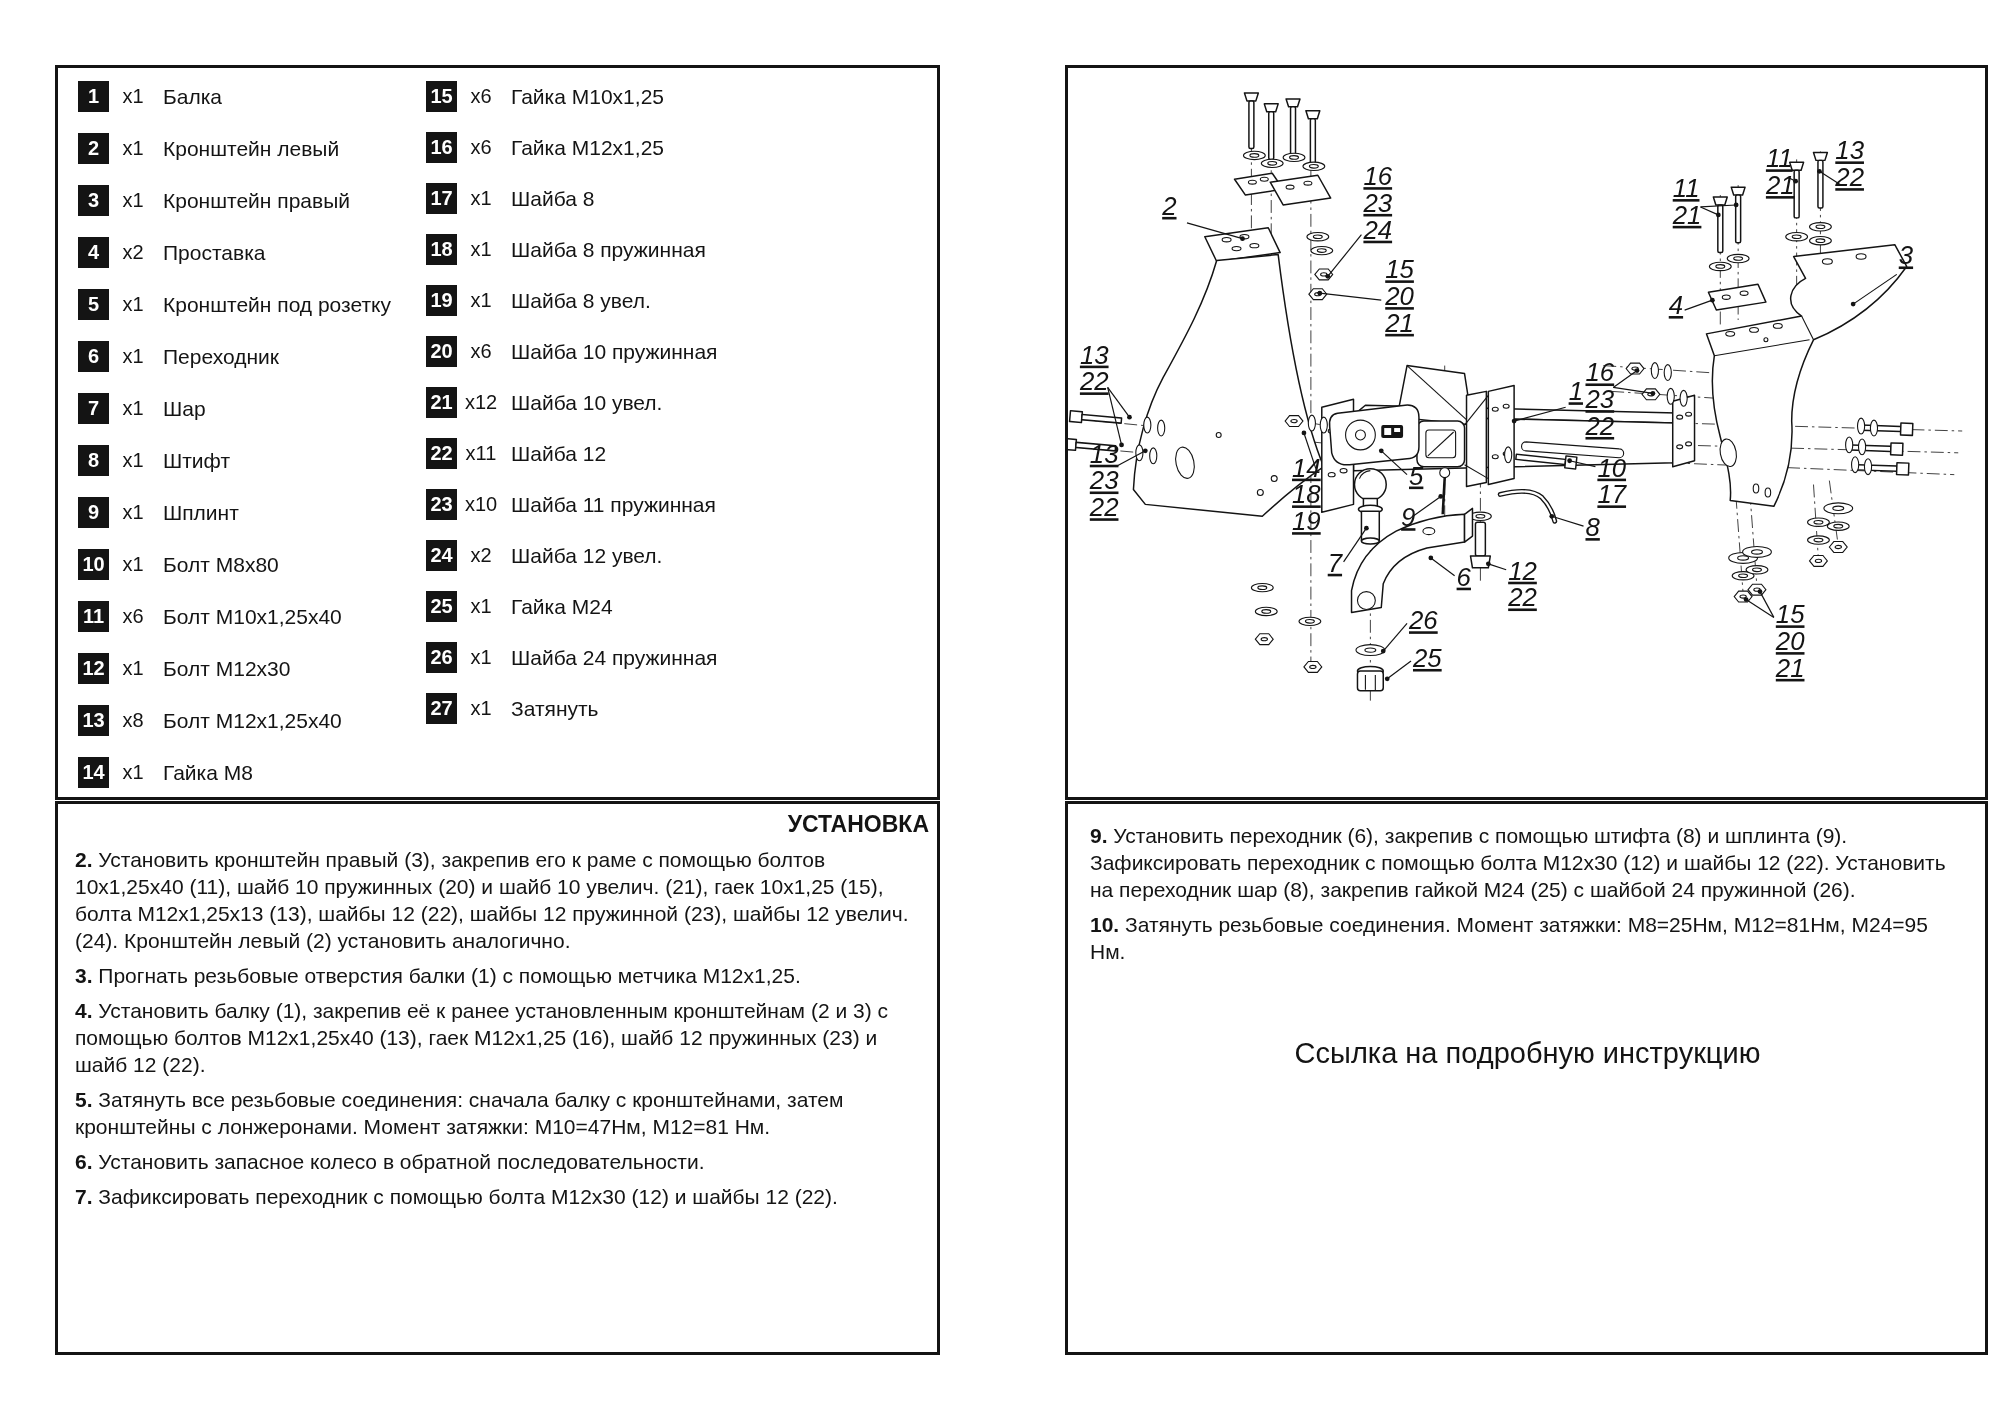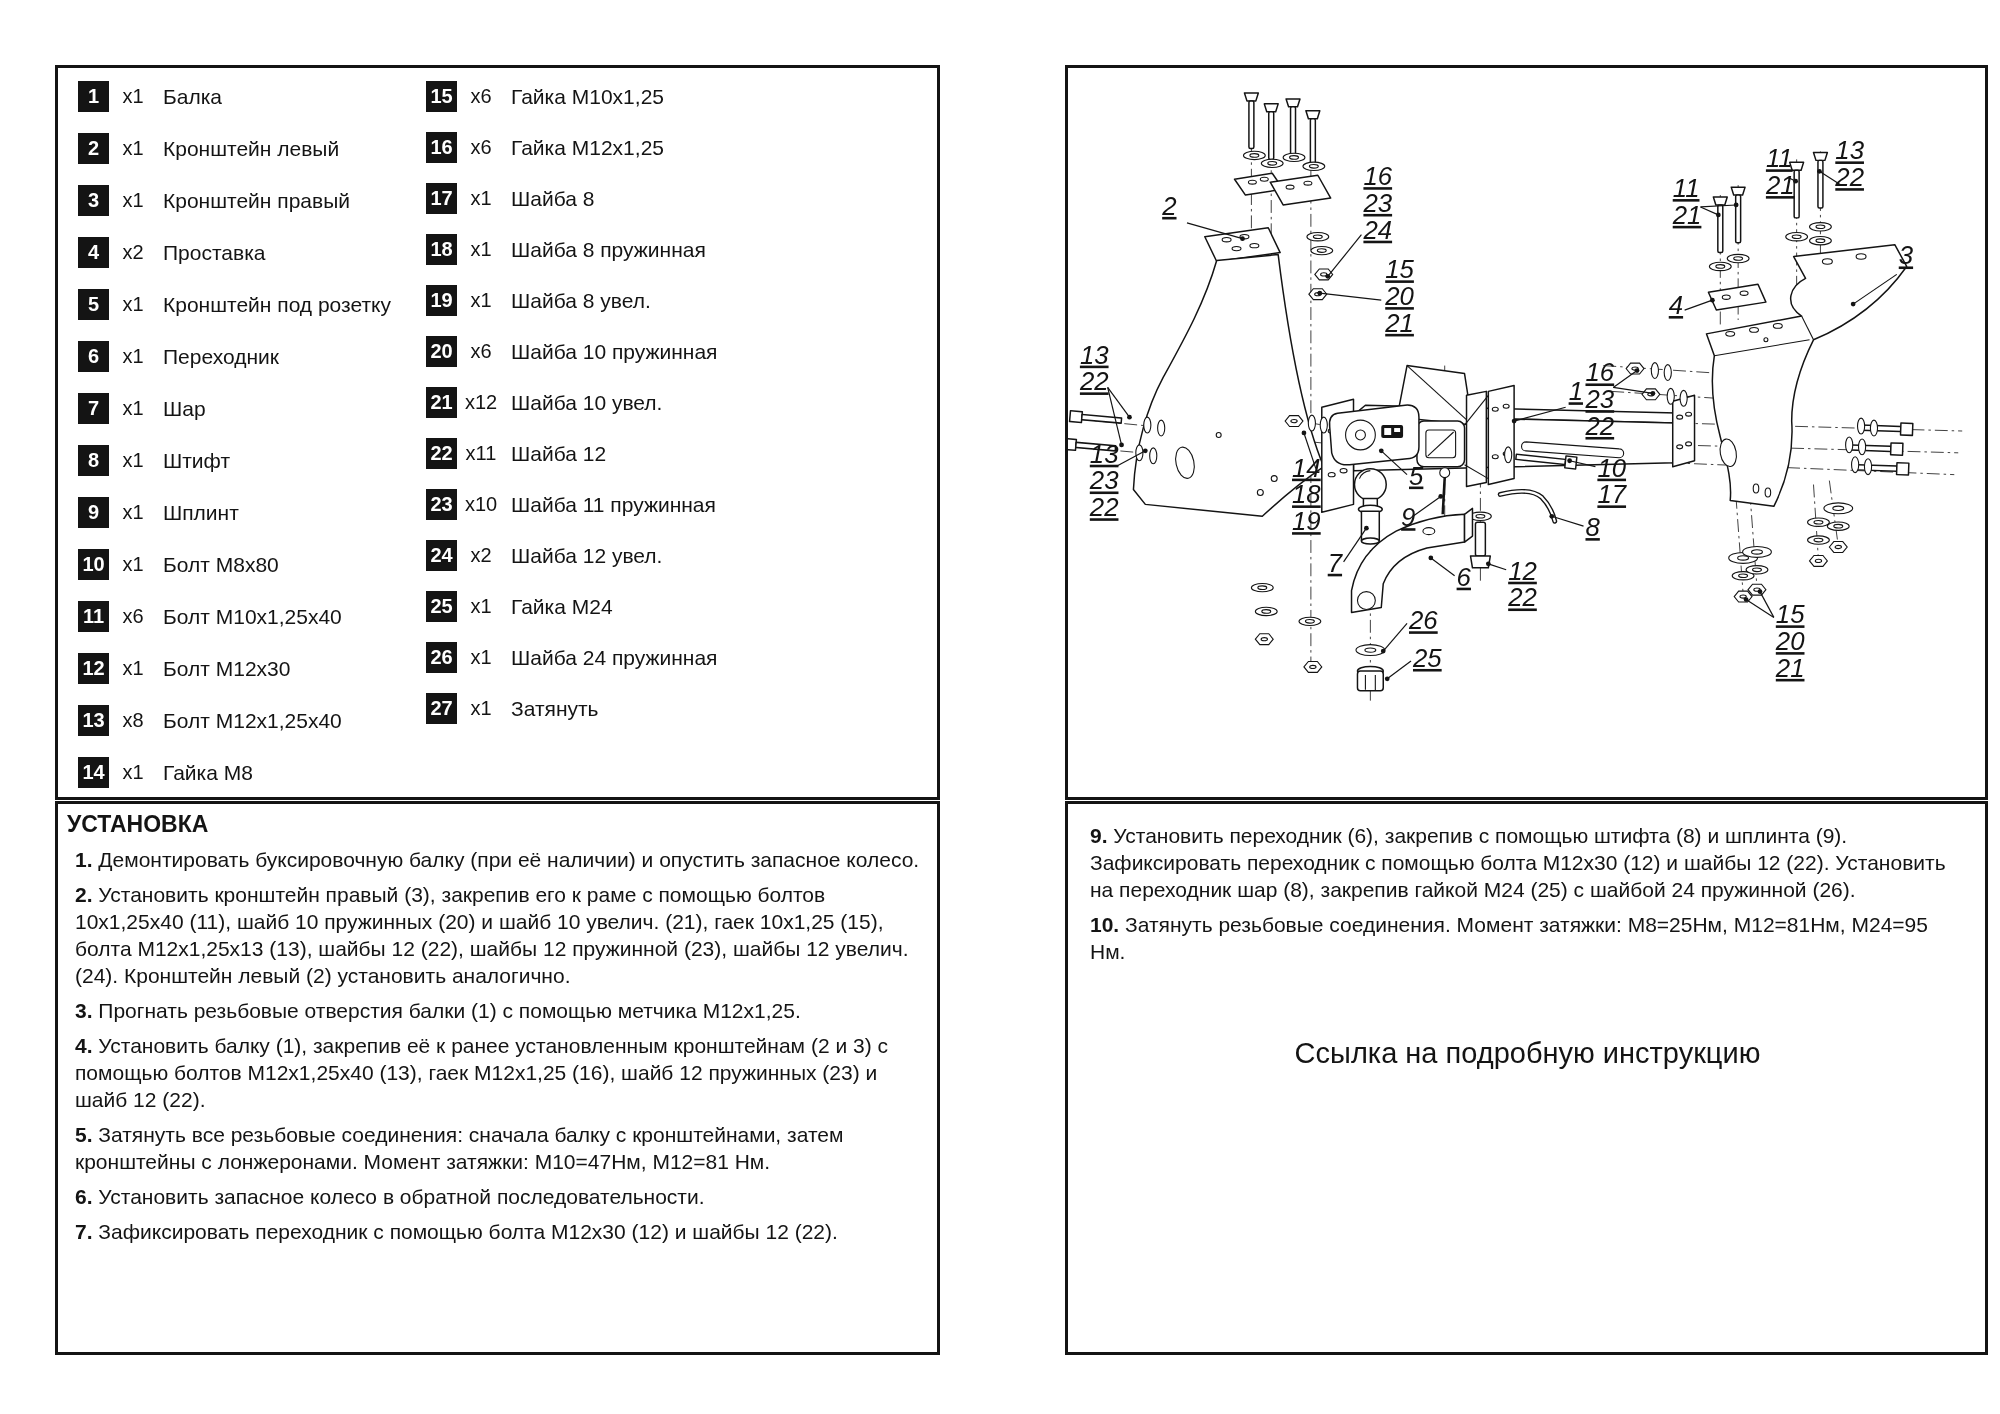--- a/index.html
+++ b/index.html
@@ -10,21 +10,21 @@
   #diagram-panel{left:1065px;top:65px;width:923px;height:735px;}
   #notes-panel{left:1065px;top:801px;width:923px;height:554px;}
   .pcol{position:absolute;top:13px;display:flex;flex-direction:column;}
   #parts-col1{left:20px;gap:21px;}
   #parts-col2{left:368px;gap:20px;}
   .prow{display:flex;align-items:center;height:31px;}
   .badge{width:31px;height:31px;background:#141414;color:#fff;font-weight:bold;font-size:20px;display:flex;align-items:center;justify-content:center;flex:0 0 31px;}
   .qty{width:48px;text-align:center;font-size:20px;}
   .pname{font-size:21px;margin-left:6px;white-space:nowrap;}
   #install-panel .inner{padding:4px 8px 0 9px;}
-  .sec-title{text-align:left;font-weight:bold;font-size:23px;margin:3px 0 2px 0;}
+  .sec-title{text-align:right;font-weight:bold;font-size:23px;margin:3px 0 2px 0;}
   .step{margin:8px;font-size:21px;line-height:27px;}
   .step b{font-weight:bold;}
   #notes-panel .inner{padding:10px 12px 0 14px;}
   #link-line{text-align:center;font-size:29px;margin-top:72px;cursor:pointer;}
   #diagram-svg{width:100%;height:100%;display:block;}
   .pt{fill:#fff;stroke:#141414;stroke-width:1.5;stroke-linejoin:round;}
   .hl{fill:#fff;stroke:#141414;stroke-width:1.1;}
   .cl{stroke:#2b2b2b;stroke-width:0.9;stroke-dasharray:13 4 2.5 4;fill:none;}
   .callout-text{font-family:"Liberation Sans","DejaVu Sans",sans-serif;font-style:italic;font-size:26px;fill:#141414;text-decoration:underline;}
   .leader{stroke:#141414;stroke-width:1.2;fill:none;}
@@ -171,21 +171,20 @@
         <div class="qty">x1</div>
         <div class="pname">Затянуть</div>
       </div>
     </div>
 </div>
 
 <div class="panel" id="install-panel">
   <div class="inner">
     <div class="sec-title">УСТАНОВКА</div>
     <div id="install-steps">
-        <p class="step"><b>1.</b> Демонтировать буксировочную балку (при её наличии) и опустить запасное колесо.</p>
         <p class="step"><b>2.</b> Установить кронштейн правый (3), закрепив его к раме с помощью болтов 10х1,25х40 (11), шайб 10 пружинных (20) и шайб 10 увелич. (21), гаек 10х1,25 (15), болта М12х1,25х13 (13), шайбы 12 (22), шайбы 12 пружинной (23), шайбы 12 увелич. (24). Кронштейн левый (2) установить аналогично.</p>
         <p class="step"><b>3.</b> Прогнать резьбовые отверстия балки (1) с помощью метчика М12х1,25.</p>
         <p class="step"><b>4.</b> Установить балку (1), закрепив её к ранее установленным кронштейнам (2 и 3) с помощью  болтов М12х1,25х40 (13), гаек М12х1,25 (16), шайб 12 пружинных (23) и шайб 12 (22).</p>
         <p class="step"><b>5.</b> Затянуть все резьбовые соединения: сначала балку с кронштейнами, затем кронштейны с лонжеронами. Момент затяжки: М10=47Нм, М12=81 Нм.</p>
         <p class="step"><b>6.</b> Установить запасное колесо в обратной последовательности.</p>
         <p class="step"><b>7.</b> Зафиксировать переходник с помощью болта М12х30 (12) и шайбы 12 (22).</p>
       </div>
   </div>
 </div>
 

